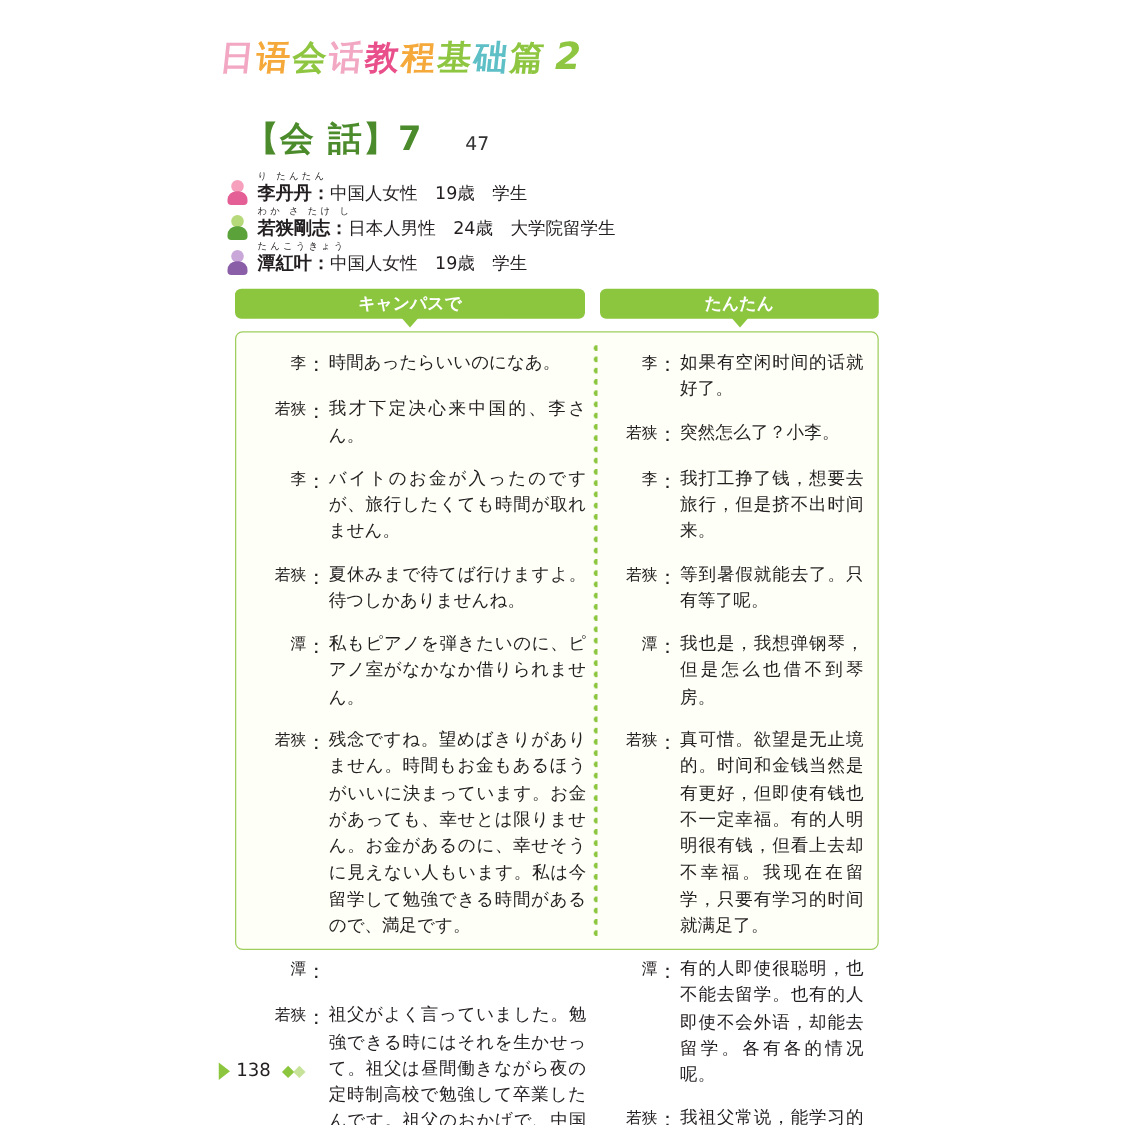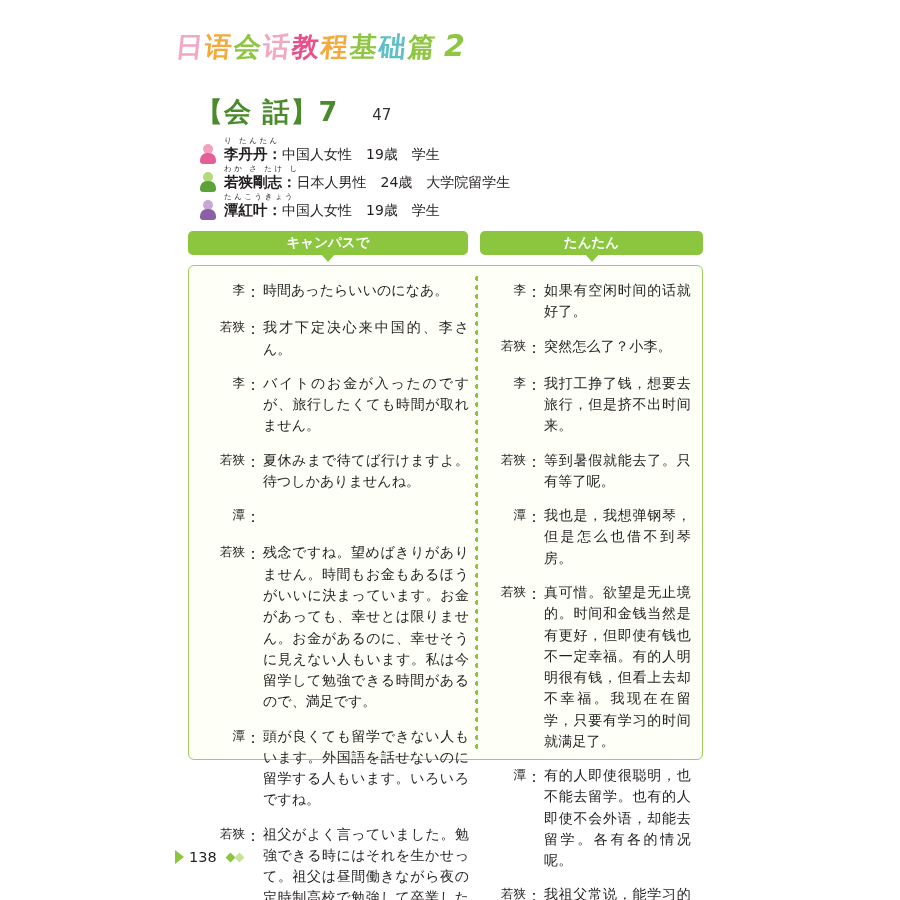--- a/index.html
+++ b/index.html
@@ -95,21 +95,21 @@
     left: 22px;
     bottom: -2px;
     font-size: 15px;
     color: #333;
   }
 
   
   .cast {
     position: absolute;
     top: 142px;
-    left: 200px;
+    left: 182px;
     width: 560px;
   }
   .cast-row {
     display: flex;
     align-items: flex-end;
     margin-bottom: 6px;
     height: 22px;
   }
   .avatar {
     width: 16px;
@@ -387,32 +387,32 @@
 
     <div class="line">
       <span class="speaker">若狭</span>
       <span class="colon">：</span>
       <span class="utter">夏休みまで待てば行けますよ。待つしかありませんね。</span>
     </div>
 
     <div class="line">
       <span class="speaker">潭</span>
       <span class="colon">：</span>
+      <span class="utter">私もピアノを弾きたいのに、ピアノ室がなかなか借りられません。</span>
     </div>
 
     <div class="line">
       <span class="speaker">若狭</span>
       <span class="colon">：</span>
       <span class="utter">残念ですね。望めばきりがありません。時間もお金もあるほうがいいに決まっています。お金があっても、幸せとは限りません。お金があるのに、幸せそうに見えない人もいます。私は今留学して勉強できる時間があるので、満足です。</span>
     </div>
 
     <div class="line">
       <span class="speaker">潭</span>
       <span class="colon">：</span>
-      <span class="utter">頭が良くても留学できない人もいます。外国語を話せないのに留学する人もいます。いろいろですね。</span>
     </div>
 
     <div class="line gap-top">
       <span class="speaker">若狭</span>
       <span class="colon">：</span>
       <span class="utter">祖父がよく言っていました。勉強できる時にはそれを生かせって。祖父は昼間働きながら夜の定時制高校で勉強して卒業したんです。祖父のおかげで、中国に来る決心がついたんです。</span>
     </div>
 
   </div>
 

